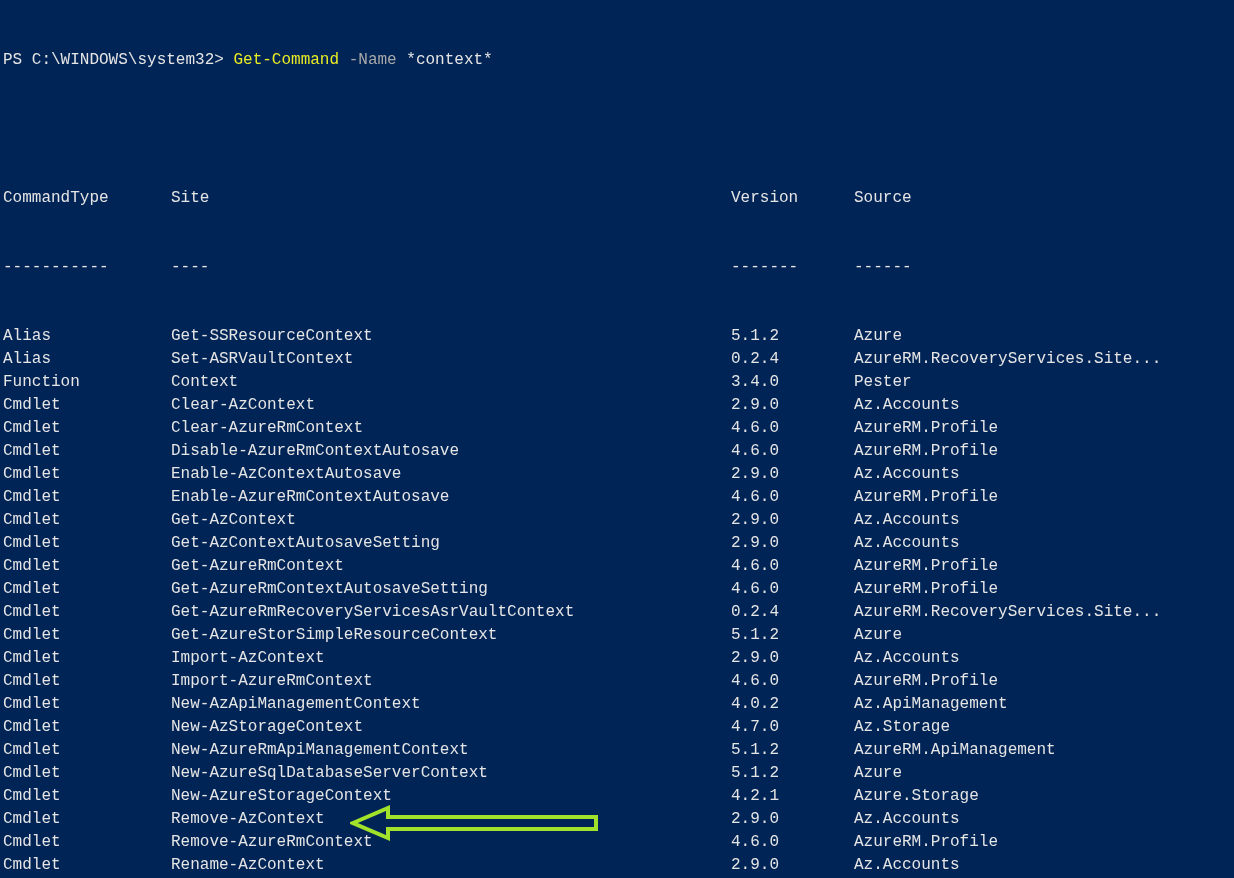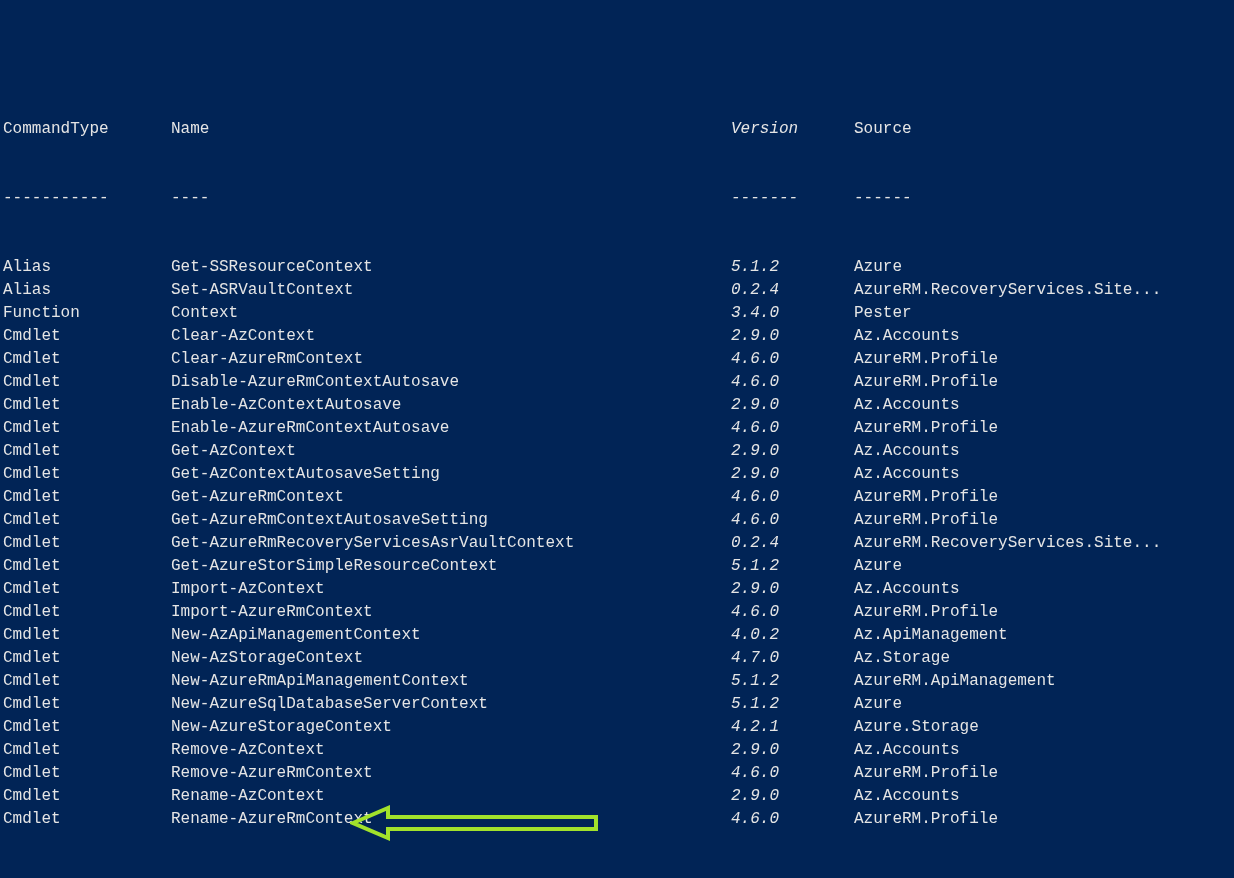--- a/index.html
+++ b/index.html
@@ -22,36 +22,37 @@
   .prompt-path{color:#e5e5e5;}
   .cmd-yellow{color:#eaec23;}
   .cmd-grey{color:#a9a9a9;}
   .cmd-default{color:#e5e5e5;}
   .blank-line{height:23px;}
   .row{
     height:23px;
   }
   .col-type{display:inline-block;width:168px;}
   .col-name{display:inline-block;width:560px;}
-  .col-ver {display:inline-block;width:123px;font-style:italic;}
+  .col-ver {display:inline-block;width:123px;}
   .col-src {display:inline-block;text-align:center;}
   .arrow{
     position:absolute;
     left:350px;
     top:759px;
     pointer-events:none;
   }
   .arrow svg{display:block;}
 </style>
 </head>
 <body>
 
 <div class="terminal">
+  <div class="row"><span class="prompt-path">PS C:\WINDOWS\system32&gt; </span><span class="cmd-yellow">Get-Command</span><span> </span><span class="cmd-grey">-Name</span><span> </span><span class="cmd-default">*context*</span></div>
   <div class="blank-line"></div>
-  <div class="row"><span class="col-type">CommandType</span><span class="col-name">Name</span><span class="col-ver">Version</span><span class="col-src">Source</span></div>
+  <div class="row"><span class="col-type">CommandType</span><span class="col-name">Site</span><span class="col-ver">Version</span><span class="col-src">Source</span></div>
   <div class="row"><span class="col-type">-----------</span><span class="col-name">----</span><span class="col-ver">-------</span><span class="col-src">------</span></div>
   <div id="rows"><div class="row"><span class="col-type">Alias</span><span class="col-name">Get-SSResourceContext</span><span class="col-ver">5.1.2</span><span class="col-src">Azure</span></div><div class="row"><span class="col-type">Alias</span><span class="col-name">Set-ASRVaultContext</span><span class="col-ver">0.2.4</span><span class="col-src">AzureRM.RecoveryServices.Site...</span></div><div class="row"><span class="col-type">Function</span><span class="col-name">Context</span><span class="col-ver">3.4.0</span><span class="col-src">Pester</span></div><div class="row"><span class="col-type">Cmdlet</span><span class="col-name">Clear-AzContext</span><span class="col-ver">2.9.0</span><span class="col-src">Az.Accounts</span></div><div class="row"><span class="col-type">Cmdlet</span><span class="col-name">Clear-AzureRmContext</span><span class="col-ver">4.6.0</span><span class="col-src">AzureRM.Profile</span></div><div class="row"><span class="col-type">Cmdlet</span><span class="col-name">Disable-AzureRmContextAutosave</span><span class="col-ver">4.6.0</span><span class="col-src">AzureRM.Profile</span></div><div class="row"><span class="col-type">Cmdlet</span><span class="col-name">Enable-AzContextAutosave</span><span class="col-ver">2.9.0</span><span class="col-src">Az.Accounts</span></div><div class="row"><span class="col-type">Cmdlet</span><span class="col-name">Enable-AzureRmContextAutosave</span><span class="col-ver">4.6.0</span><span class="col-src">AzureRM.Profile</span></div><div class="row"><span class="col-type">Cmdlet</span><span class="col-name">Get-AzContext</span><span class="col-ver">2.9.0</span><span class="col-src">Az.Accounts</span></div><div class="row"><span class="col-type">Cmdlet</span><span class="col-name">Get-AzContextAutosaveSetting</span><span class="col-ver">2.9.0</span><span class="col-src">Az.Accounts</span></div><div class="row"><span class="col-type">Cmdlet</span><span class="col-name">Get-AzureRmContext</span><span class="col-ver">4.6.0</span><span class="col-src">AzureRM.Profile</span></div><div class="row"><span class="col-type">Cmdlet</span><span class="col-name">Get-AzureRmContextAutosaveSetting</span><span class="col-ver">4.6.0</span><span class="col-src">AzureRM.Profile</span></div><div class="row"><span class="col-type">Cmdlet</span><span class="col-name">Get-AzureRmRecoveryServicesAsrVaultContext</span><span class="col-ver">0.2.4</span><span class="col-src">AzureRM.RecoveryServices.Site...</span></div><div class="row"><span class="col-type">Cmdlet</span><span class="col-name">Get-AzureStorSimpleResourceContext</span><span class="col-ver">5.1.2</span><span class="col-src">Azure</span></div><div class="row"><span class="col-type">Cmdlet</span><span class="col-name">Import-AzContext</span><span class="col-ver">2.9.0</span><span class="col-src">Az.Accounts</span></div><div class="row"><span class="col-type">Cmdlet</span><span class="col-name">Import-AzureRmContext</span><span class="col-ver">4.6.0</span><span class="col-src">AzureRM.Profile</span></div><div class="row"><span class="col-type">Cmdlet</span><span class="col-name">New-AzApiManagementContext</span><span class="col-ver">4.0.2</span><span class="col-src">Az.ApiManagement</span></div><div class="row"><span class="col-type">Cmdlet</span><span class="col-name">New-AzStorageContext</span><span class="col-ver">4.7.0</span><span class="col-src">Az.Storage</span></div><div class="row"><span class="col-type">Cmdlet</span><span class="col-name">New-AzureRmApiManagementContext</span><span class="col-ver">5.1.2</span><span class="col-src">AzureRM.ApiManagement</span></div><div class="row"><span class="col-type">Cmdlet</span><span class="col-name">New-AzureSqlDatabaseServerContext</span><span class="col-ver">5.1.2</span><span class="col-src">Azure</span></div><div class="row"><span class="col-type">Cmdlet</span><span class="col-name">New-AzureStorageContext</span><span class="col-ver">4.2.1</span><span class="col-src">Azure.Storage</span></div><div class="row"><span class="col-type">Cmdlet</span><span class="col-name">Remove-AzContext</span><span class="col-ver">2.9.0</span><span class="col-src">Az.Accounts</span></div><div class="row"><span class="col-type">Cmdlet</span><span class="col-name">Remove-AzureRmContext</span><span class="col-ver">4.6.0</span><span class="col-src">AzureRM.Profile</span></div><div class="row"><span class="col-type">Cmdlet</span><span class="col-name">Rename-AzContext</span><span class="col-ver">2.9.0</span><span class="col-src">Az.Accounts</span></div><div class="row"><span class="col-type">Cmdlet</span><span class="col-name">Rename-AzureRmContext</span><span class="col-ver">4.6.0</span><span class="col-src">AzureRM.Profile</span></div></div>
 
   <div class="arrow">
     <svg width="250" height="36" viewBox="0 0 250 36">
       <g fill="none" stroke="#a2e22b" stroke-width="4" stroke-linejoin="miter">
         <polygon points="3,18 38,3 38,12 246,12 246,24 38,24 38,33"></polygon>
       </g>
     </svg>
   </div>

